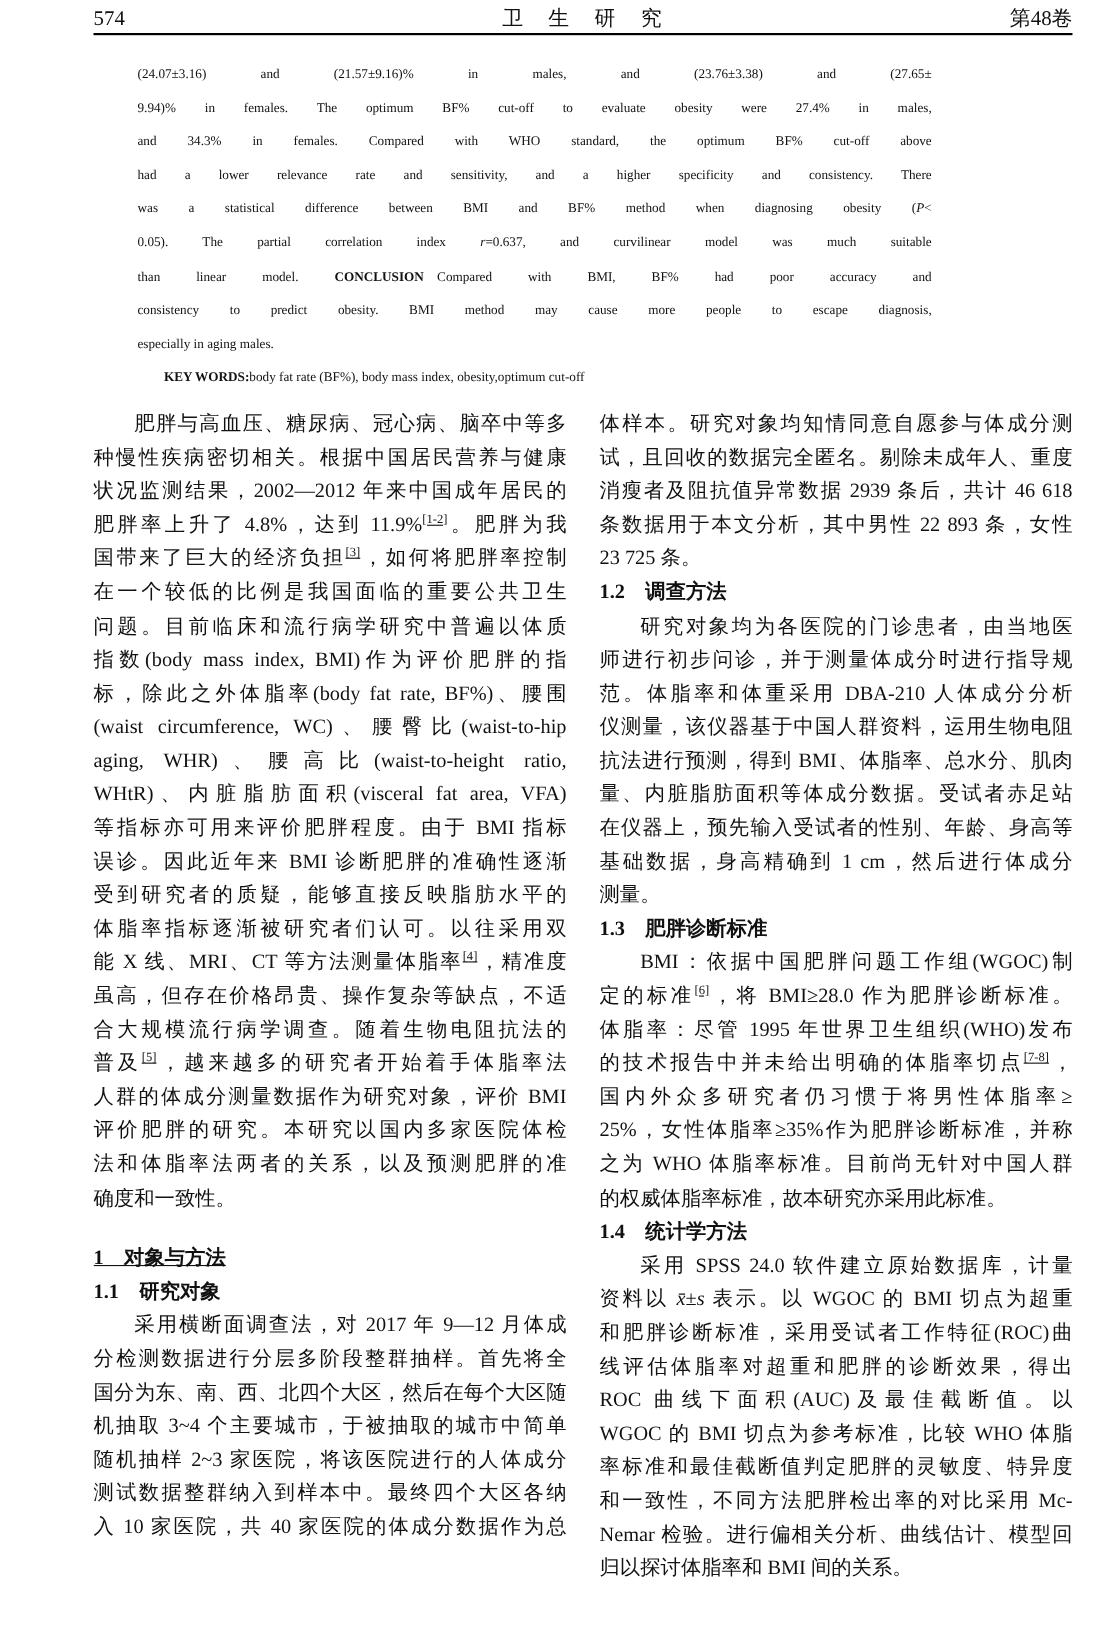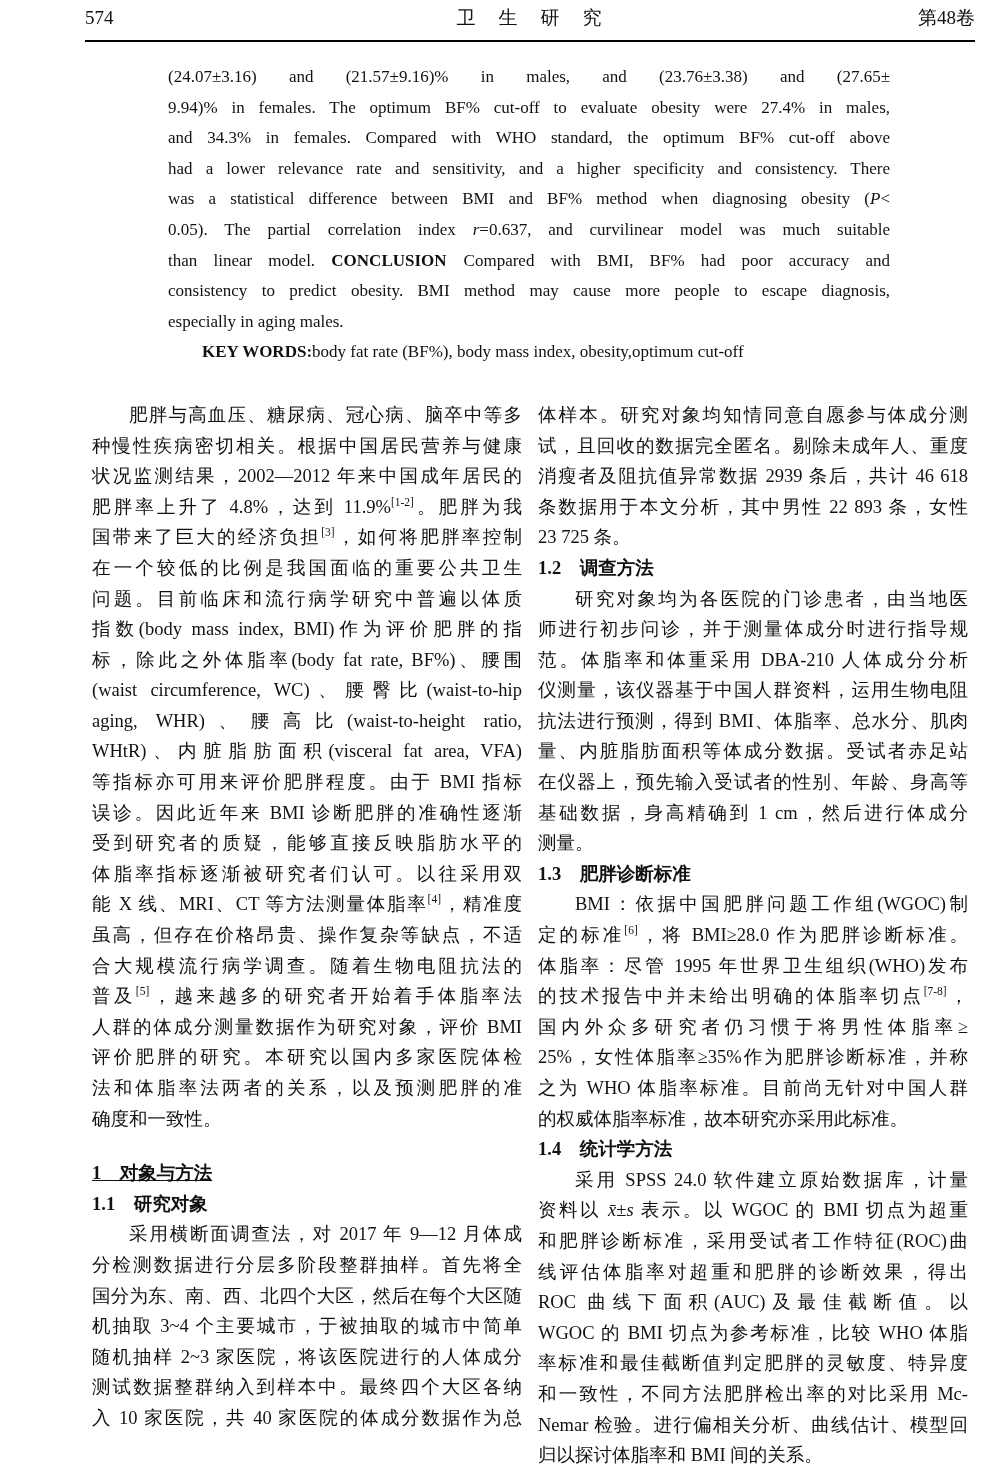--- a/index.html
+++ b/index.html
@@ -20,41 +20,40 @@
     padding-top: 6px;
   }
   
   .pagehead {
     display: grid;
     grid-template-columns: 1fr auto 1fr;
     align-items: end;
     font-size: 19px;
     line-height: 24px;
     border-bottom: 2px solid #000;
-    padding-bottom: 10px;
+    padding-bottom: 0;
     font-family: Liberation Serif, serif;
   }
   .pagehead .pn { justify-self: start; }
   .pagehead .jt { justify-self: center; letter-spacing: 2px; }
   .pagehead .vol { justify-self: end; }
 
   
   .abstract {
     margin-top: 20px;
-    margin-left: 83px;
+    margin-left: 40px;
     width: 722px;
-    font-size: 17px;
+    font-size: 12px;
   }
 
   
   .columns {
     display: flex;
-    gap: 16px;
-    margin-top: 32px;
-    justify-content: center;
+    gap: 30px;
+    margin-top: 13px;
   }
   .col {
     width: 430px;
     font-size: 18.5px;
   }
 
   
   .line {
     height: 30.6px;
     line-height: 30.6px;
@@ -65,20 +64,21 @@
   }
   .line.end, .line.heading { text-align-last: left; }
   .line.heading { font-weight: 700; }
   .line.indent { text-indent: 2em; }
   .line.gap { margin-top: 24px; text-decoration: underline; }
 
   sup {
     font-size: 0.62em;
     vertical-align: super;
     line-height: 0;
+    text-decoration: underline;
   }
   i { font-style: italic; }
   b { font-weight: 700; }
 </style>
 </head>
 <body>
 
 <div class="page">
 
   <header class="pagehead">

